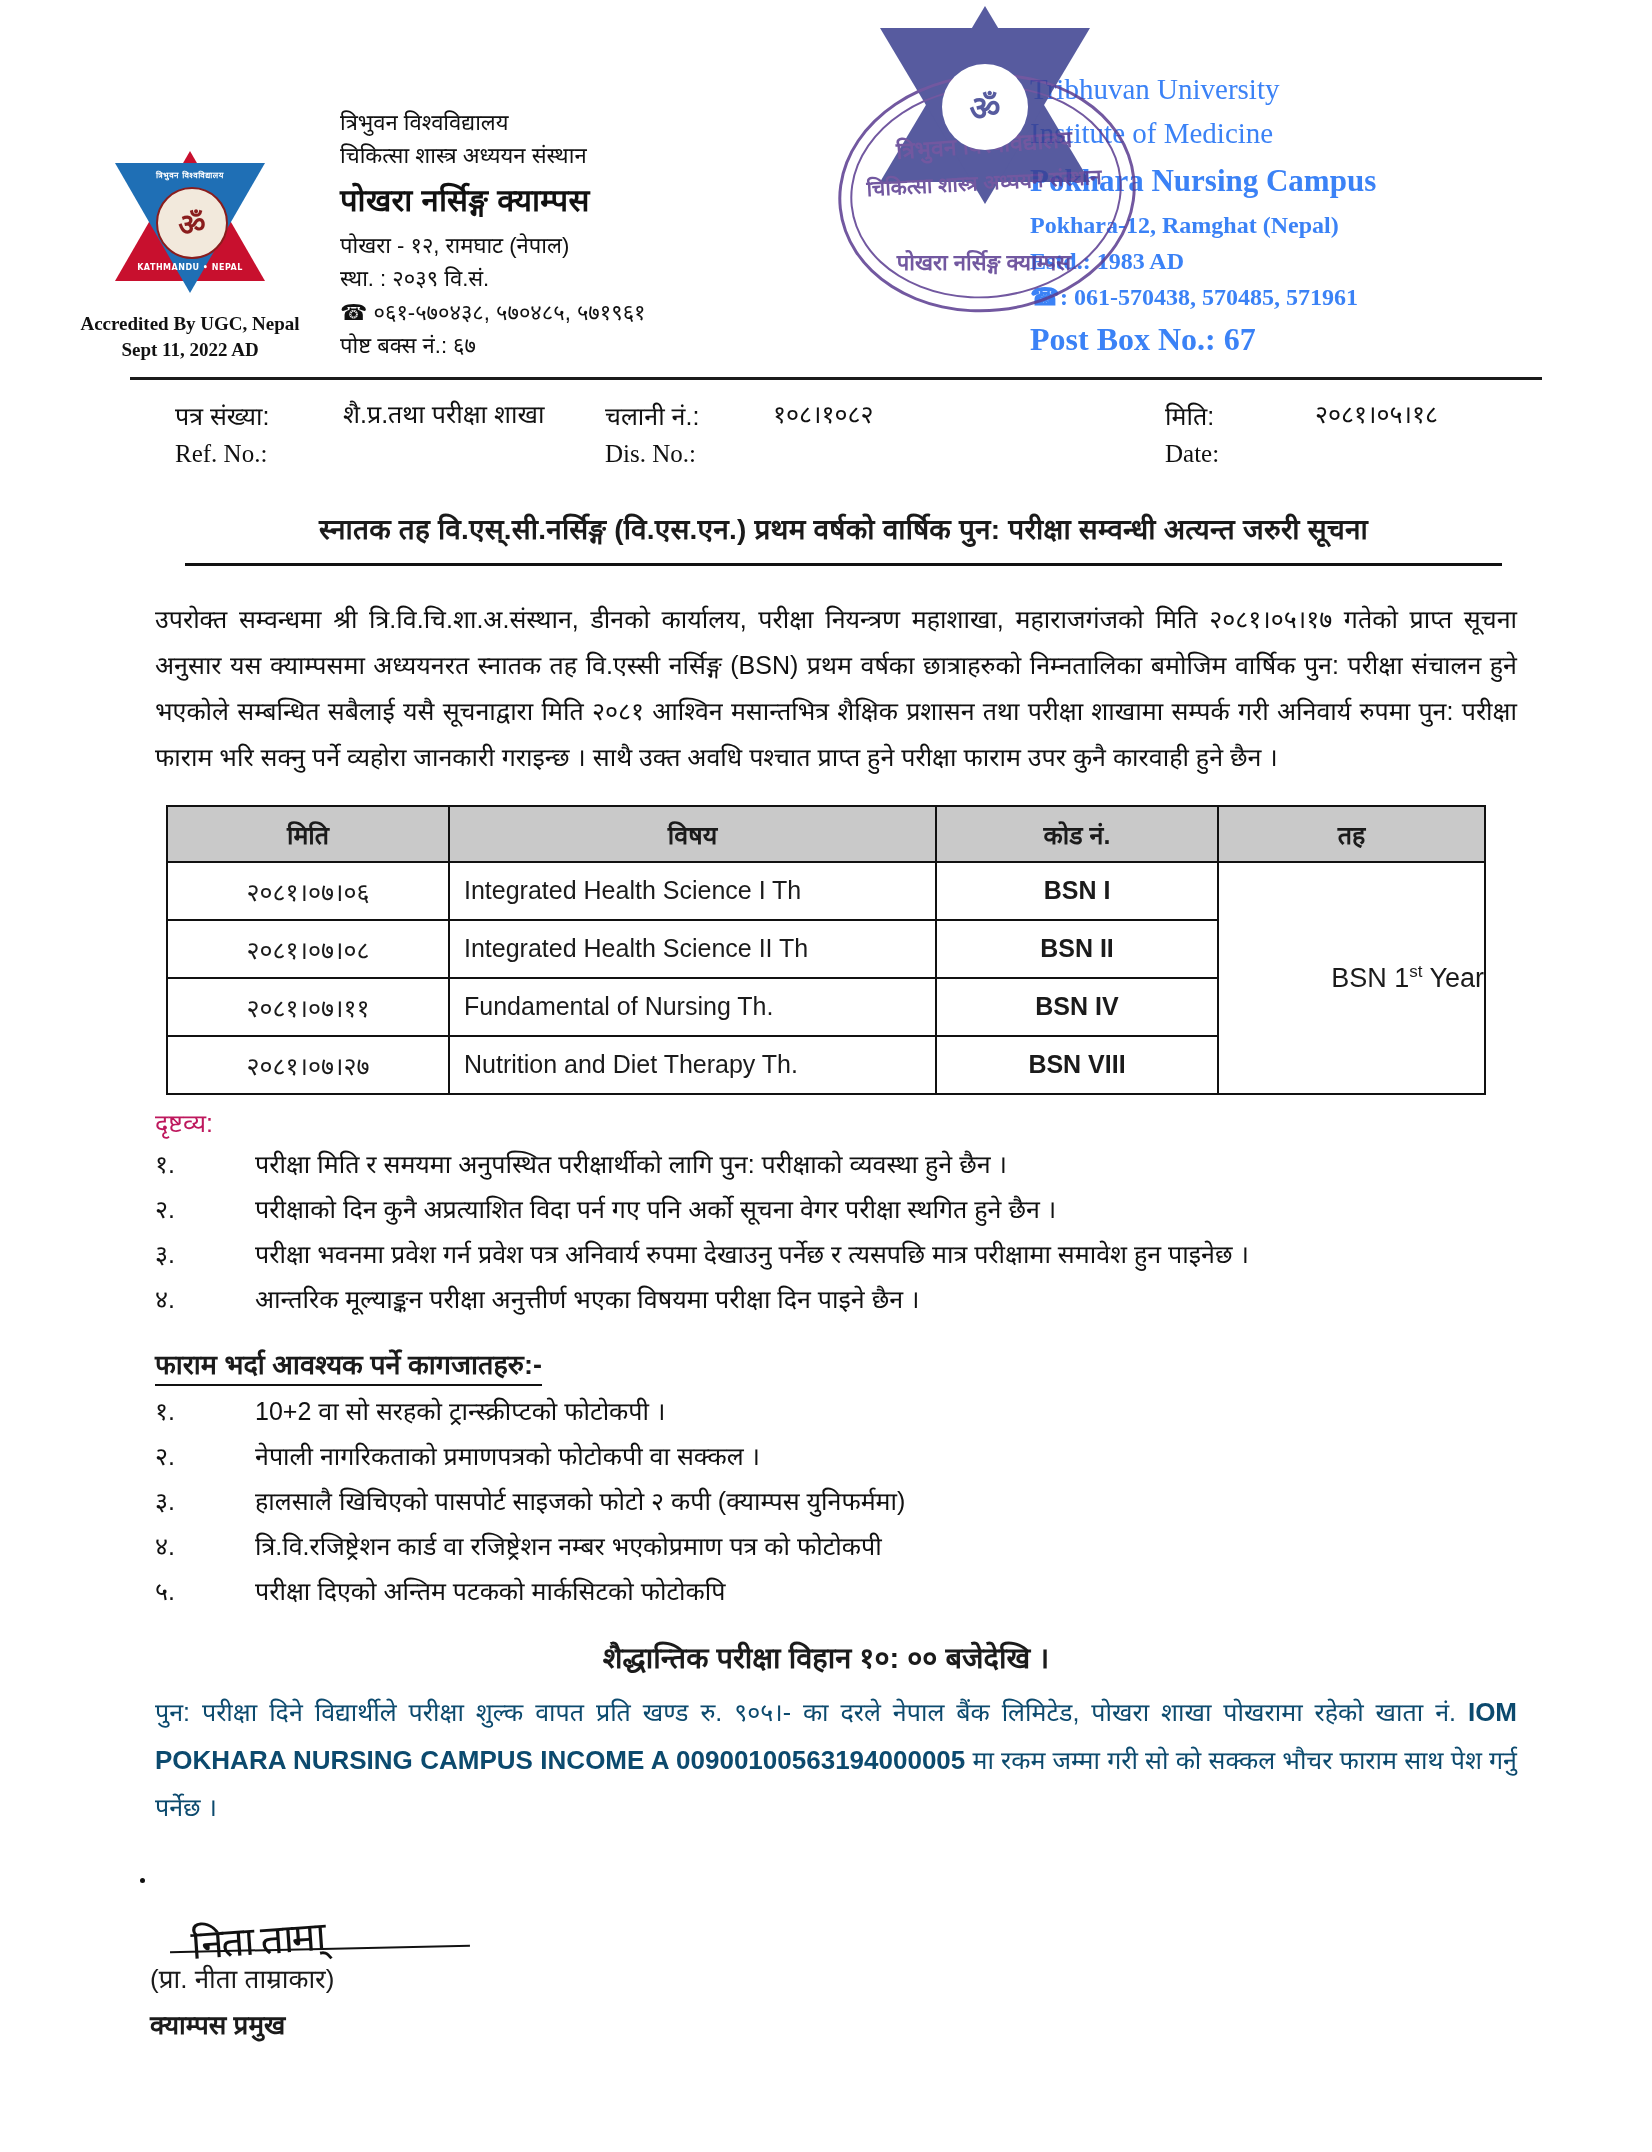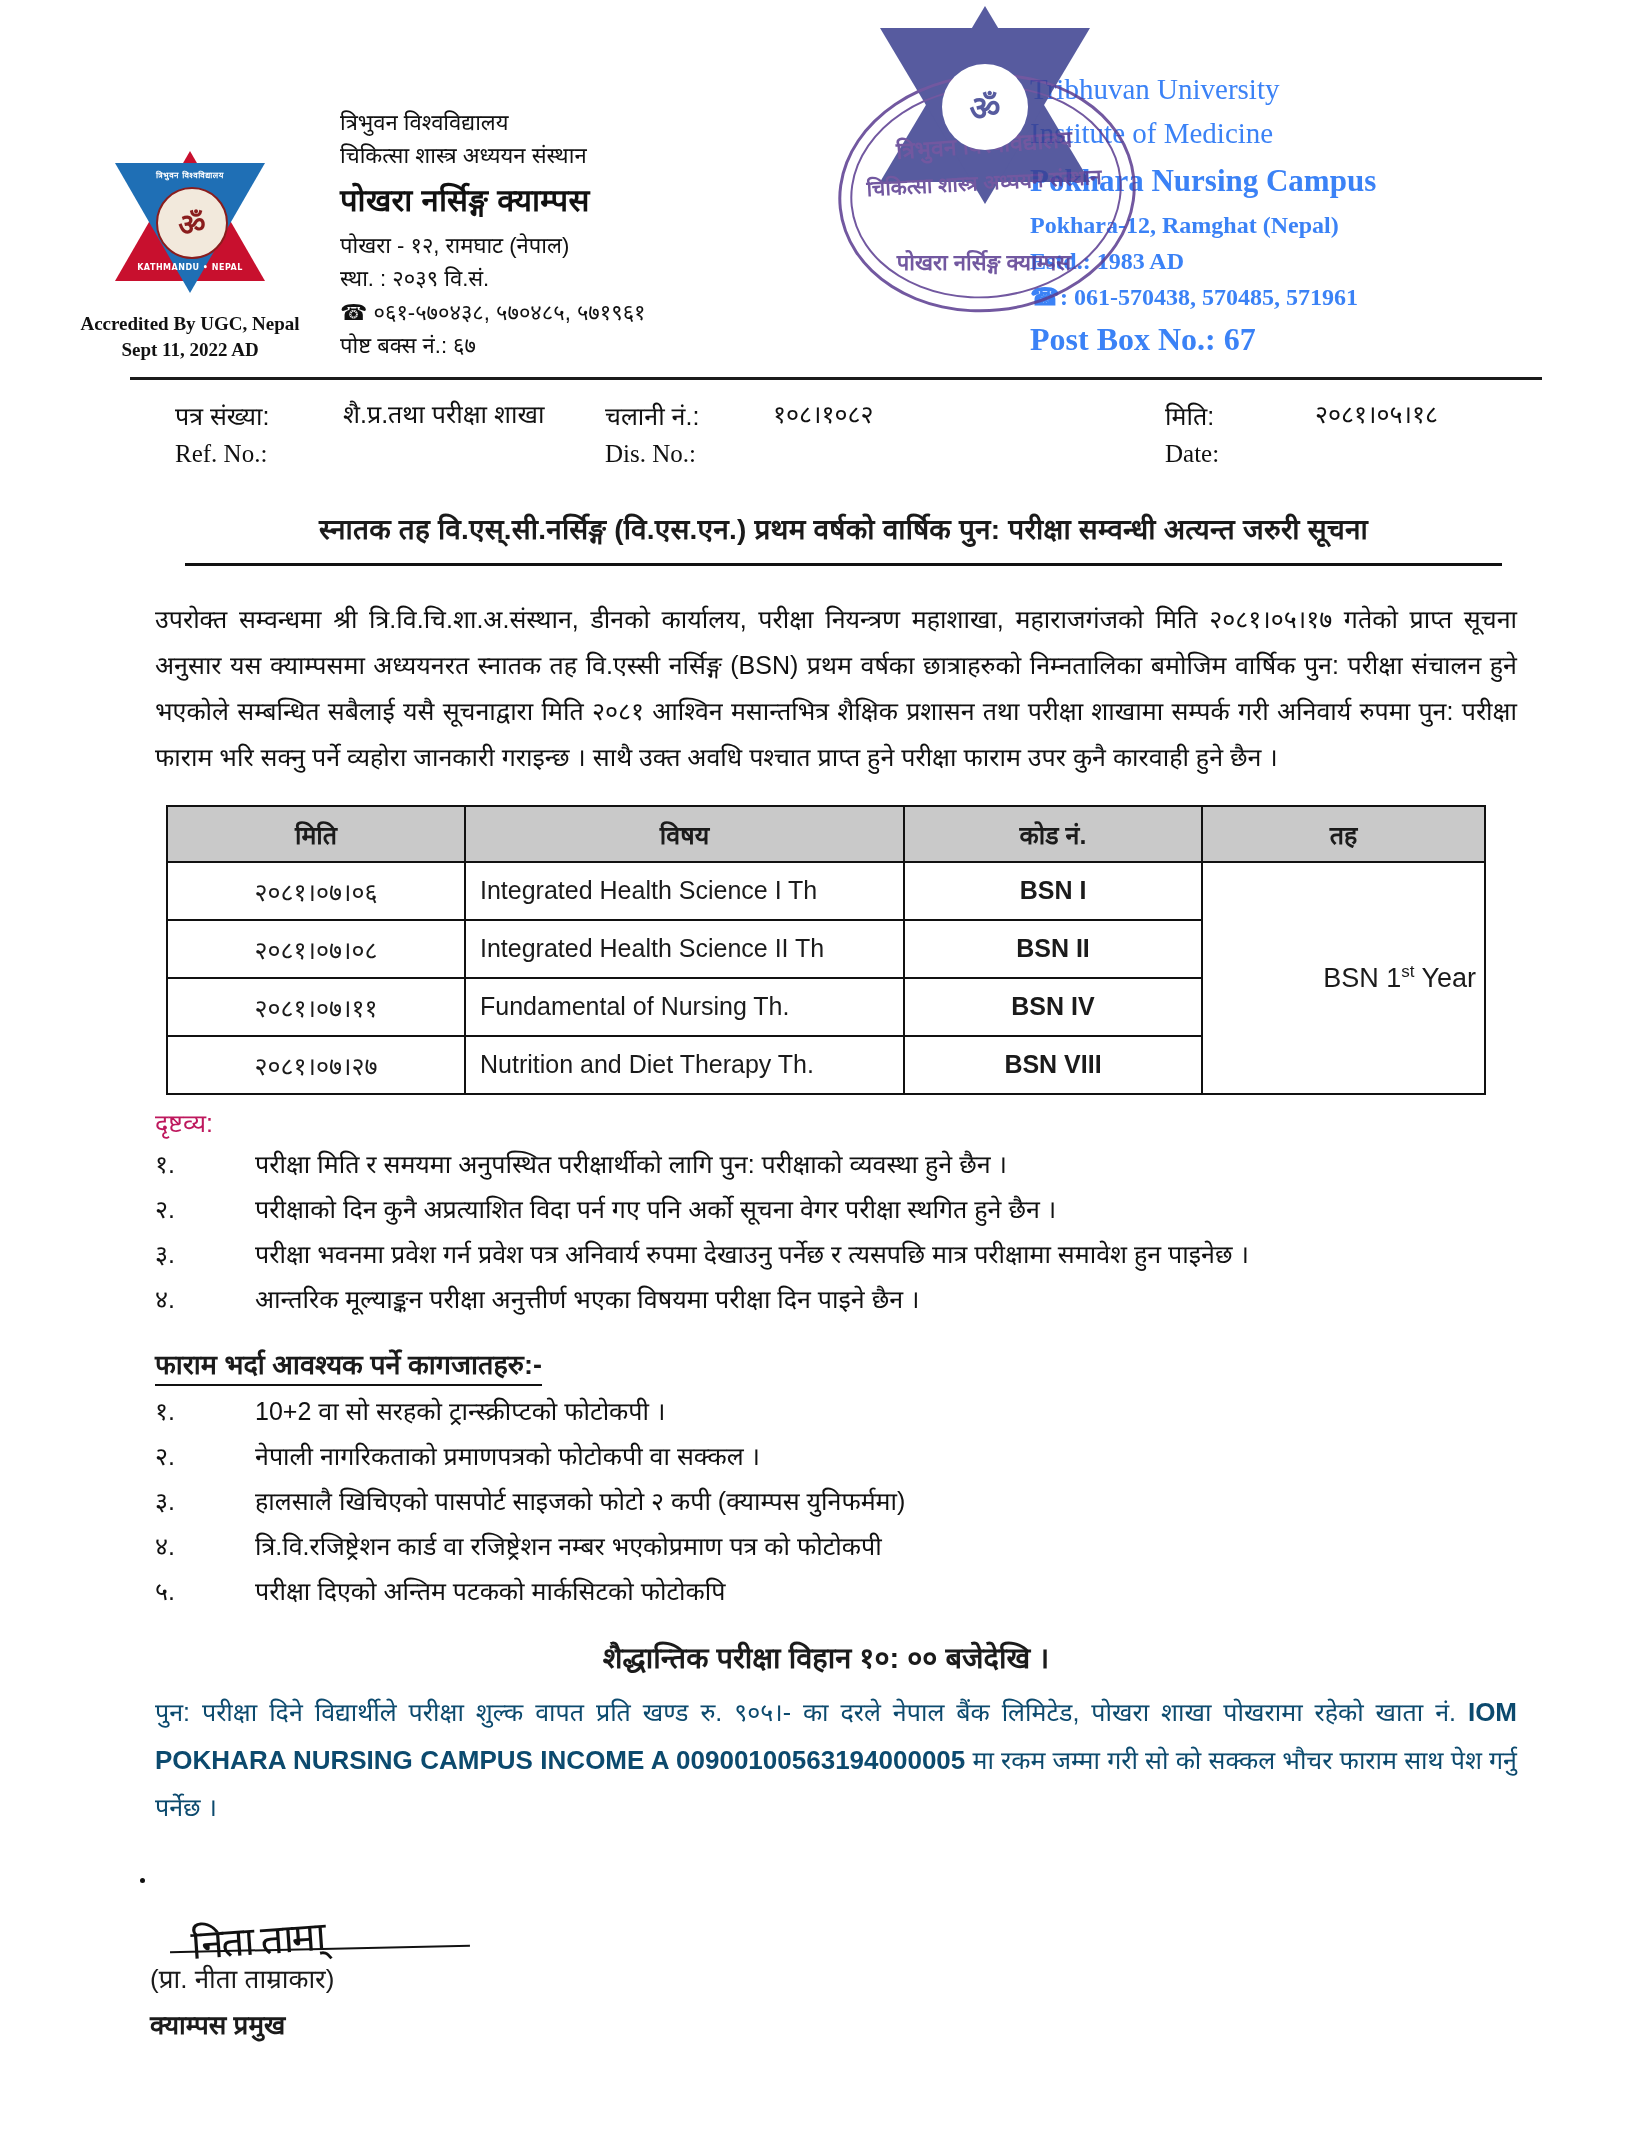--- a/index.html
+++ b/index.html
@@ -264,21 +264,21 @@
 
   
   table.exam {
     margin: 24px auto 0 auto;
     width: 1320px;
     border-collapse: collapse;
     font-family: "Liberation Sans", sans-serif;
   }
   table.exam th, table.exam td {
     border: 2px solid #111;
-    padding: 6px 8px;
+    padding: 6px 0;
   }
   table.exam thead th {
     background: #c9c9c9;
     font-size: 25px;
     font-weight: bold;
     text-align: center;
     height: 42px;
   }
   table.exam td.date {
     width: 280px;

